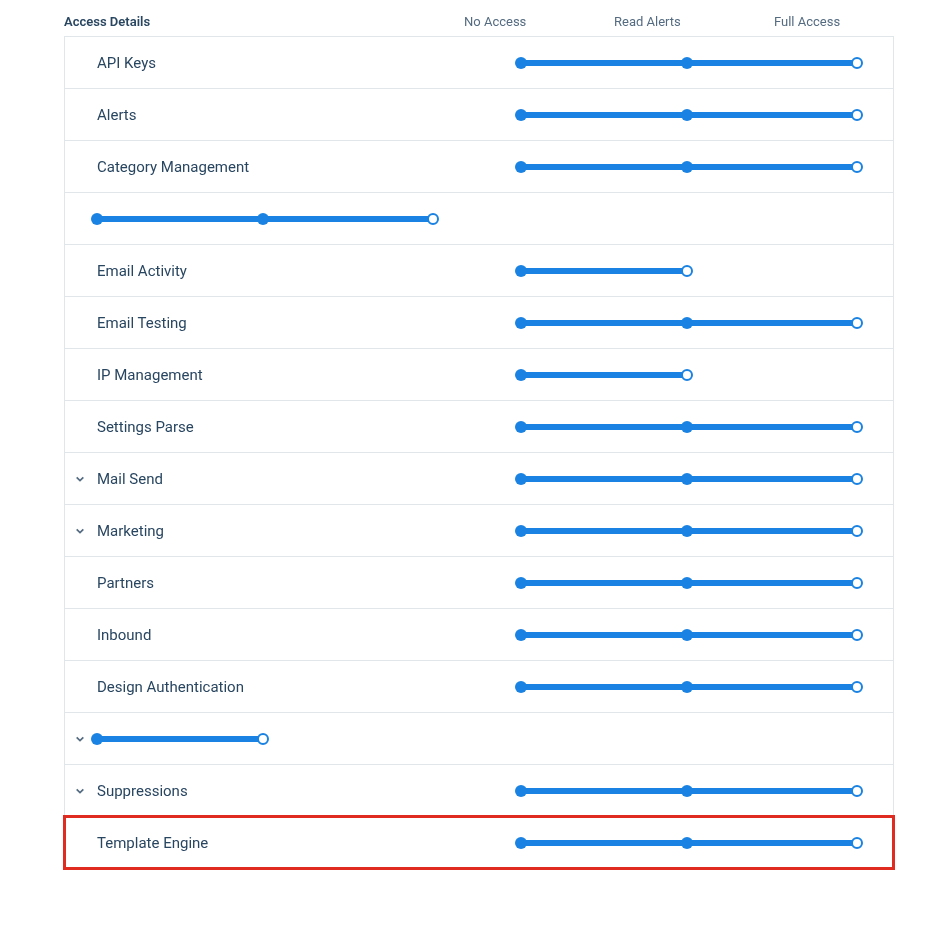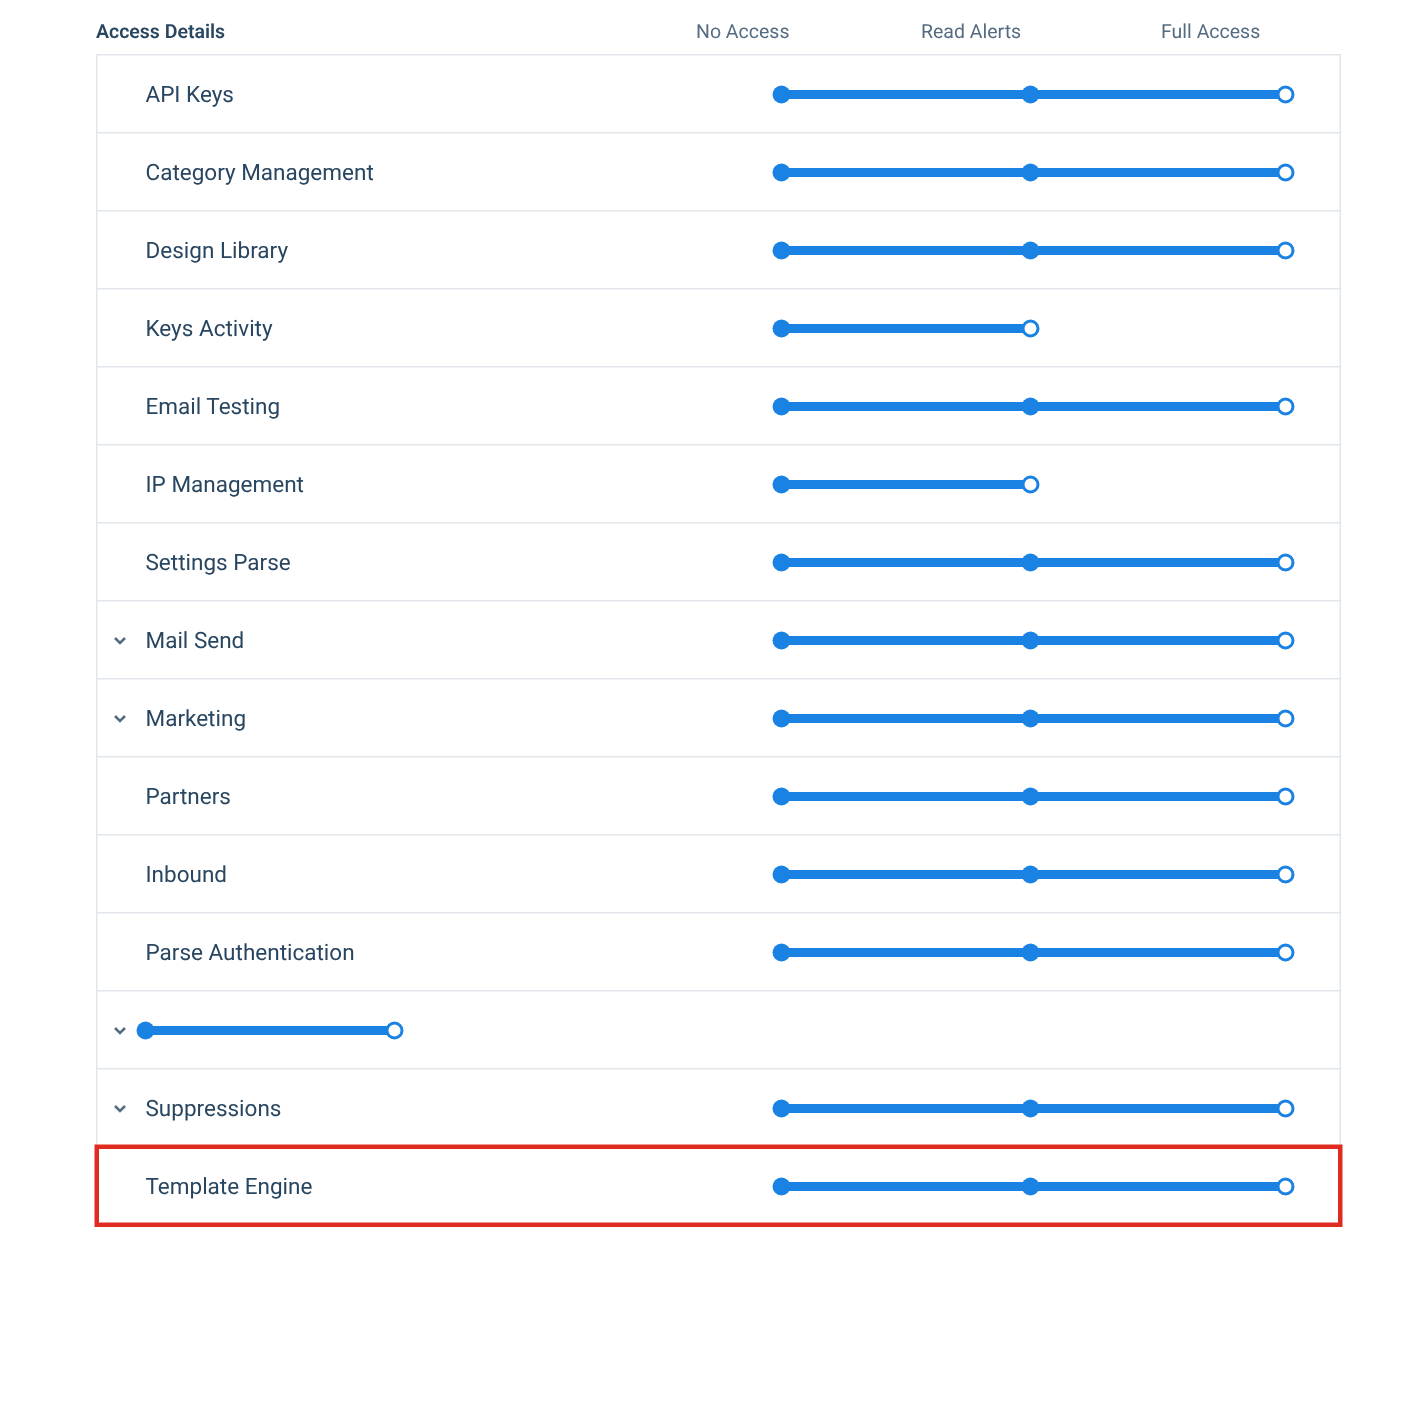--- a/index.html
+++ b/index.html
@@ -146,45 +146,56 @@
           <div class="slider" style="width: 336px;">
             <div class="track" style="width: 336px;"></div>
             <div class="dot filled" style="left: 0px;"></div>
             <div class="dot filled" style="left: 166px;"></div>
             <div class="dot hollow" style="left: 336px;"></div>
           </div>
         </div>
       </div>
       <div class="row">
         <div class="expand-col"></div>
+        <div class="label-col">Alerts</div>
+        <div class="slider-col">
+          <div class="slider" style="width: 336px;">
+            <div class="track" style="width: 336px;"></div>
+            <div class="dot filled" style="left: 0px;"></div>
+            <div class="dot filled" style="left: 166px;"></div>
+            <div class="dot hollow" style="left: 336px;"></div>
+          </div>
+        </div>
+      </div>
+      <div class="row">
+        <div class="expand-col"></div>
         <div class="label-col">Category Management</div>
         <div class="slider-col">
           <div class="slider" style="width: 336px;">
             <div class="track" style="width: 336px;"></div>
             <div class="dot filled" style="left: 0px;"></div>
             <div class="dot filled" style="left: 166px;"></div>
             <div class="dot hollow" style="left: 336px;"></div>
           </div>
         </div>
       </div>
       <div class="row">
         <div class="expand-col"></div>
-        <div class="label-col">Design Library</div>
-        <div class="slider-col">
-          <div class="slider" style="width: 336px;">
-            <div class="track" style="width: 336px;"></div>
-            <div class="dot filled" style="left: 0px;"></div>
-            <div class="dot filled" style="left: 166px;"></div>
-            <div class="dot hollow" style="left: 336px;"></div>
-          </div>
-        </div>
-      </div>
-      <div class="row">
-        <div class="expand-col"></div>
-        <div class="label-col">Keys Activity</div>
+        <div class="slider-col">
+          <div class="slider" style="width: 336px;">
+            <div class="track" style="width: 336px;"></div>
+            <div class="dot filled" style="left: 0px;"></div>
+            <div class="dot filled" style="left: 166px;"></div>
+            <div class="dot hollow" style="left: 336px;"></div>
+          </div>
+        </div>
+      </div>
+      <div class="row">
+        <div class="expand-col"></div>
+        <div class="label-col">Email Activity</div>
         <div class="slider-col">
           <div class="slider" style="width: 336px;">
             <div class="track" style="width: 166px;"></div>
             <div class="dot filled" style="left: 0px;"></div>
             <div class="dot hollow" style="left: 166px;"></div>
           </div>
         </div>
       </div>
       <div class="row">
         <div class="expand-col"></div>
@@ -276,21 +287,21 @@
           <div class="slider" style="width: 336px;">
             <div class="track" style="width: 336px;"></div>
             <div class="dot filled" style="left: 0px;"></div>
             <div class="dot filled" style="left: 166px;"></div>
             <div class="dot hollow" style="left: 336px;"></div>
           </div>
         </div>
       </div>
       <div class="row">
         <div class="expand-col"></div>
-        <div class="label-col">Parse Authentication</div>
+        <div class="label-col">Design Authentication</div>
         <div class="slider-col">
           <div class="slider" style="width: 336px;">
             <div class="track" style="width: 336px;"></div>
             <div class="dot filled" style="left: 0px;"></div>
             <div class="dot filled" style="left: 166px;"></div>
             <div class="dot hollow" style="left: 336px;"></div>
           </div>
         </div>
       </div>
       <div class="row">

